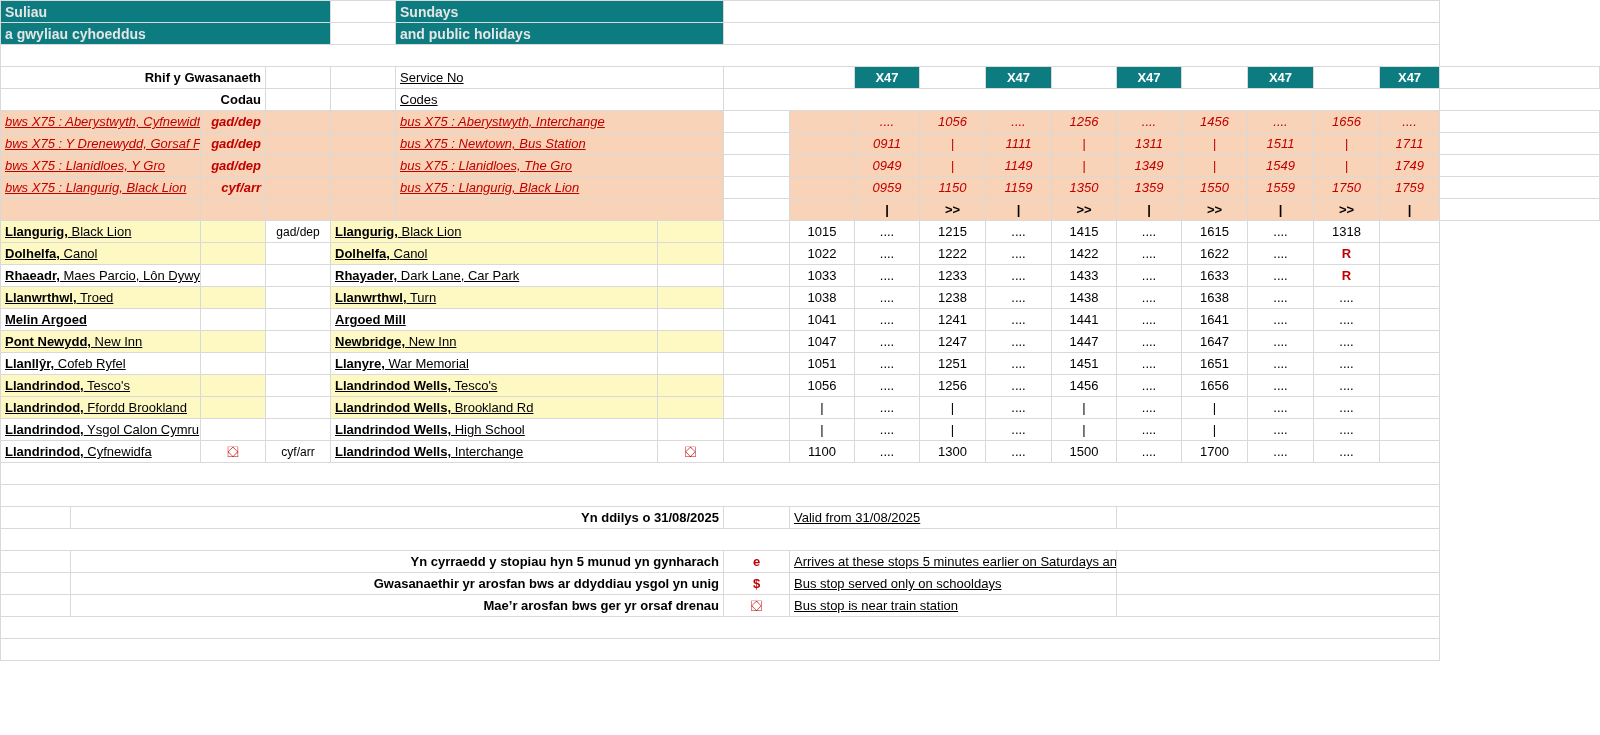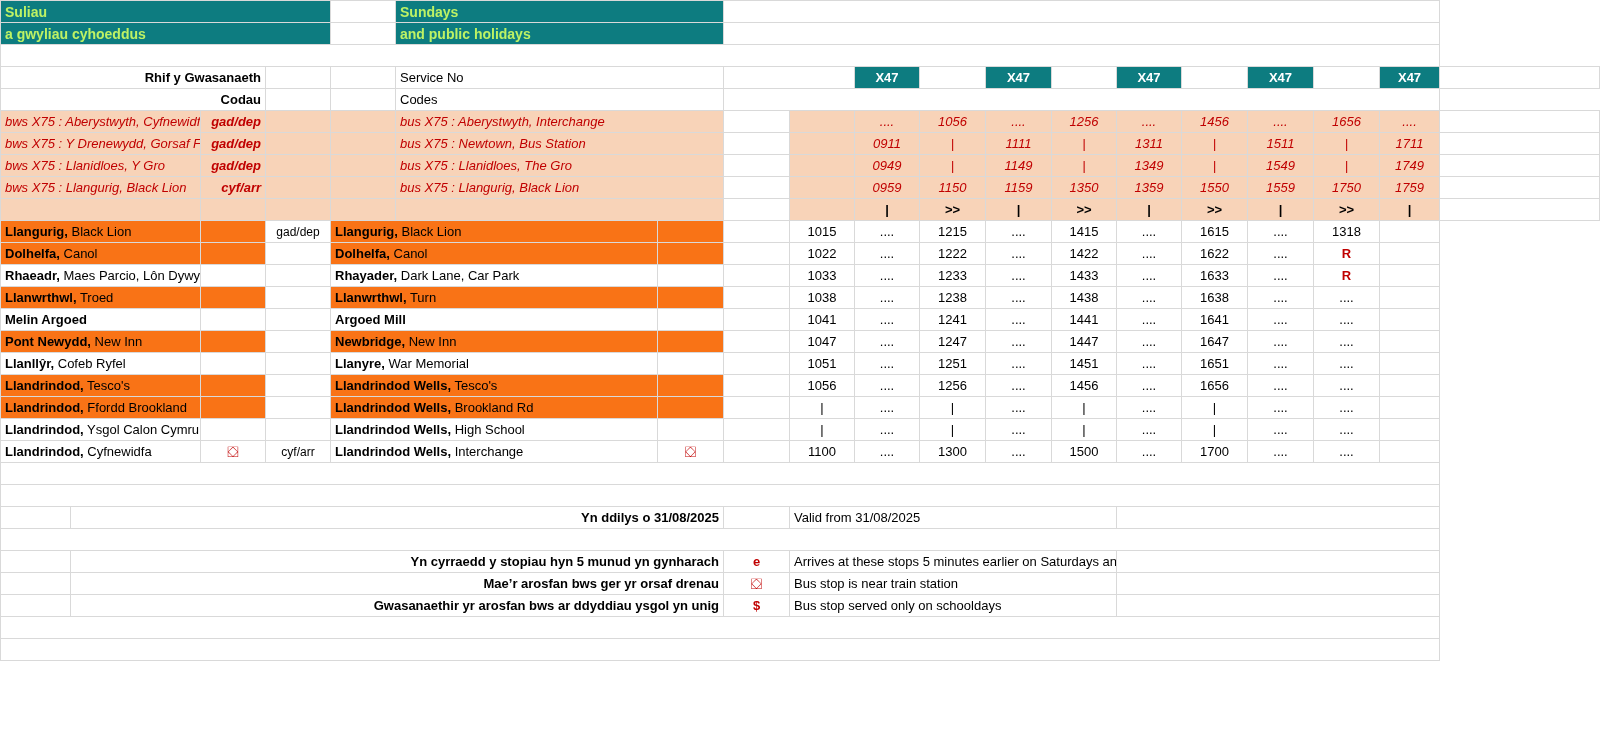--- a/index.html
+++ b/index.html
@@ -13,29 +13,29 @@
   }
   table{border-collapse:collapse;table-layout:fixed;width:1600px;}
   td{
     border:1px solid #d9d9d9;
     padding:0 4px;
     height:21px;
     vertical-align:middle;
     white-space:nowrap;
     overflow:hidden;
   }
-  .teal{background:#0d7c80;color:#bef264;font-weight:bold;}
+  .teal{background:#0d7c80;color:#e5e5e5;font-weight:bold;}
   .teal-plain{background:#0d7c80;}
   .peach{background:#f8d3b8;}
   .peach-it{background:#f8d3b8;color:#c00000;font-style:italic;}
-  .green{background:#f97316;}
+  .green{background:#fef9c3;}
   .white{background:#ffffff;}
   .c{text-align:center;}
   .r{text-align:right;font-weight:bold;}
-  .l{text-align:left;}
+  .l{text-align:left;text-decoration:underline;}
   .b{font-weight:bold;}
   .redb{color:#c00000;font-weight:bold;}
   .svc{background:#0d7c80;color:#fff;font-weight:bold;text-align:center;margin-top:20px;}
   .small{font-size:12px;}
   .rail{color:#c00000;font-size:15px;line-height:1;}
   .hdrtitle{font-weight:bold;font-size:14px;}
 </style>
 </head>
 <body>
 
@@ -424,32 +424,32 @@
 
   <tr>
     <td class="white"></td>
     <td class="white r" colspan="10">Yn cyrraedd y stopiau hyn 5 munud yn gynharach</td>
     <td class="white c redb">e</td>
     <td class="white l" colspan="5">Arrives at these stops 5 minutes earlier on Saturdays and during school holidays</td>
     <td class="white" colspan="5"></td>
   </tr>
   <tr>
     <td class="white"></td>
+    <td class="white r" colspan="10">Gwasanaethir yr arosfan bws ar ddyddiau ysgol yn unig</td>
+    <td class="white c redb">$</td>
+    <td class="white l" colspan="5">Bus stop served only on schooldays</td>
+    <td class="white" colspan="5"></td>
+  </tr>
+  <tr>
+    <td class="white"></td>
     <td class="white r" colspan="10">Mae’r arosfan bws ger yr orsaf drenau</td>
     <td class="white c"><span class="rail">⛋</span></td>
     <td class="white l" colspan="5">Bus stop is near train station</td>
     <td class="white" colspan="5"></td>
   </tr>
-  <tr>
-    <td class="white"></td>
-    <td class="white r" colspan="10">Gwasanaethir yr arosfan bws ar ddyddiau ysgol yn unig</td>
-    <td class="white c redb">$</td>
-    <td class="white l" colspan="5">Bus stop served only on schooldays</td>
-    <td class="white" colspan="5"></td>
-  </tr>
 
   <tr>
         <td class="white" colspan="22"></td>
       </tr>
   <tr>
         <td class="white" colspan="22"></td>
       </tr>
 
 </tbody>
   </table>

